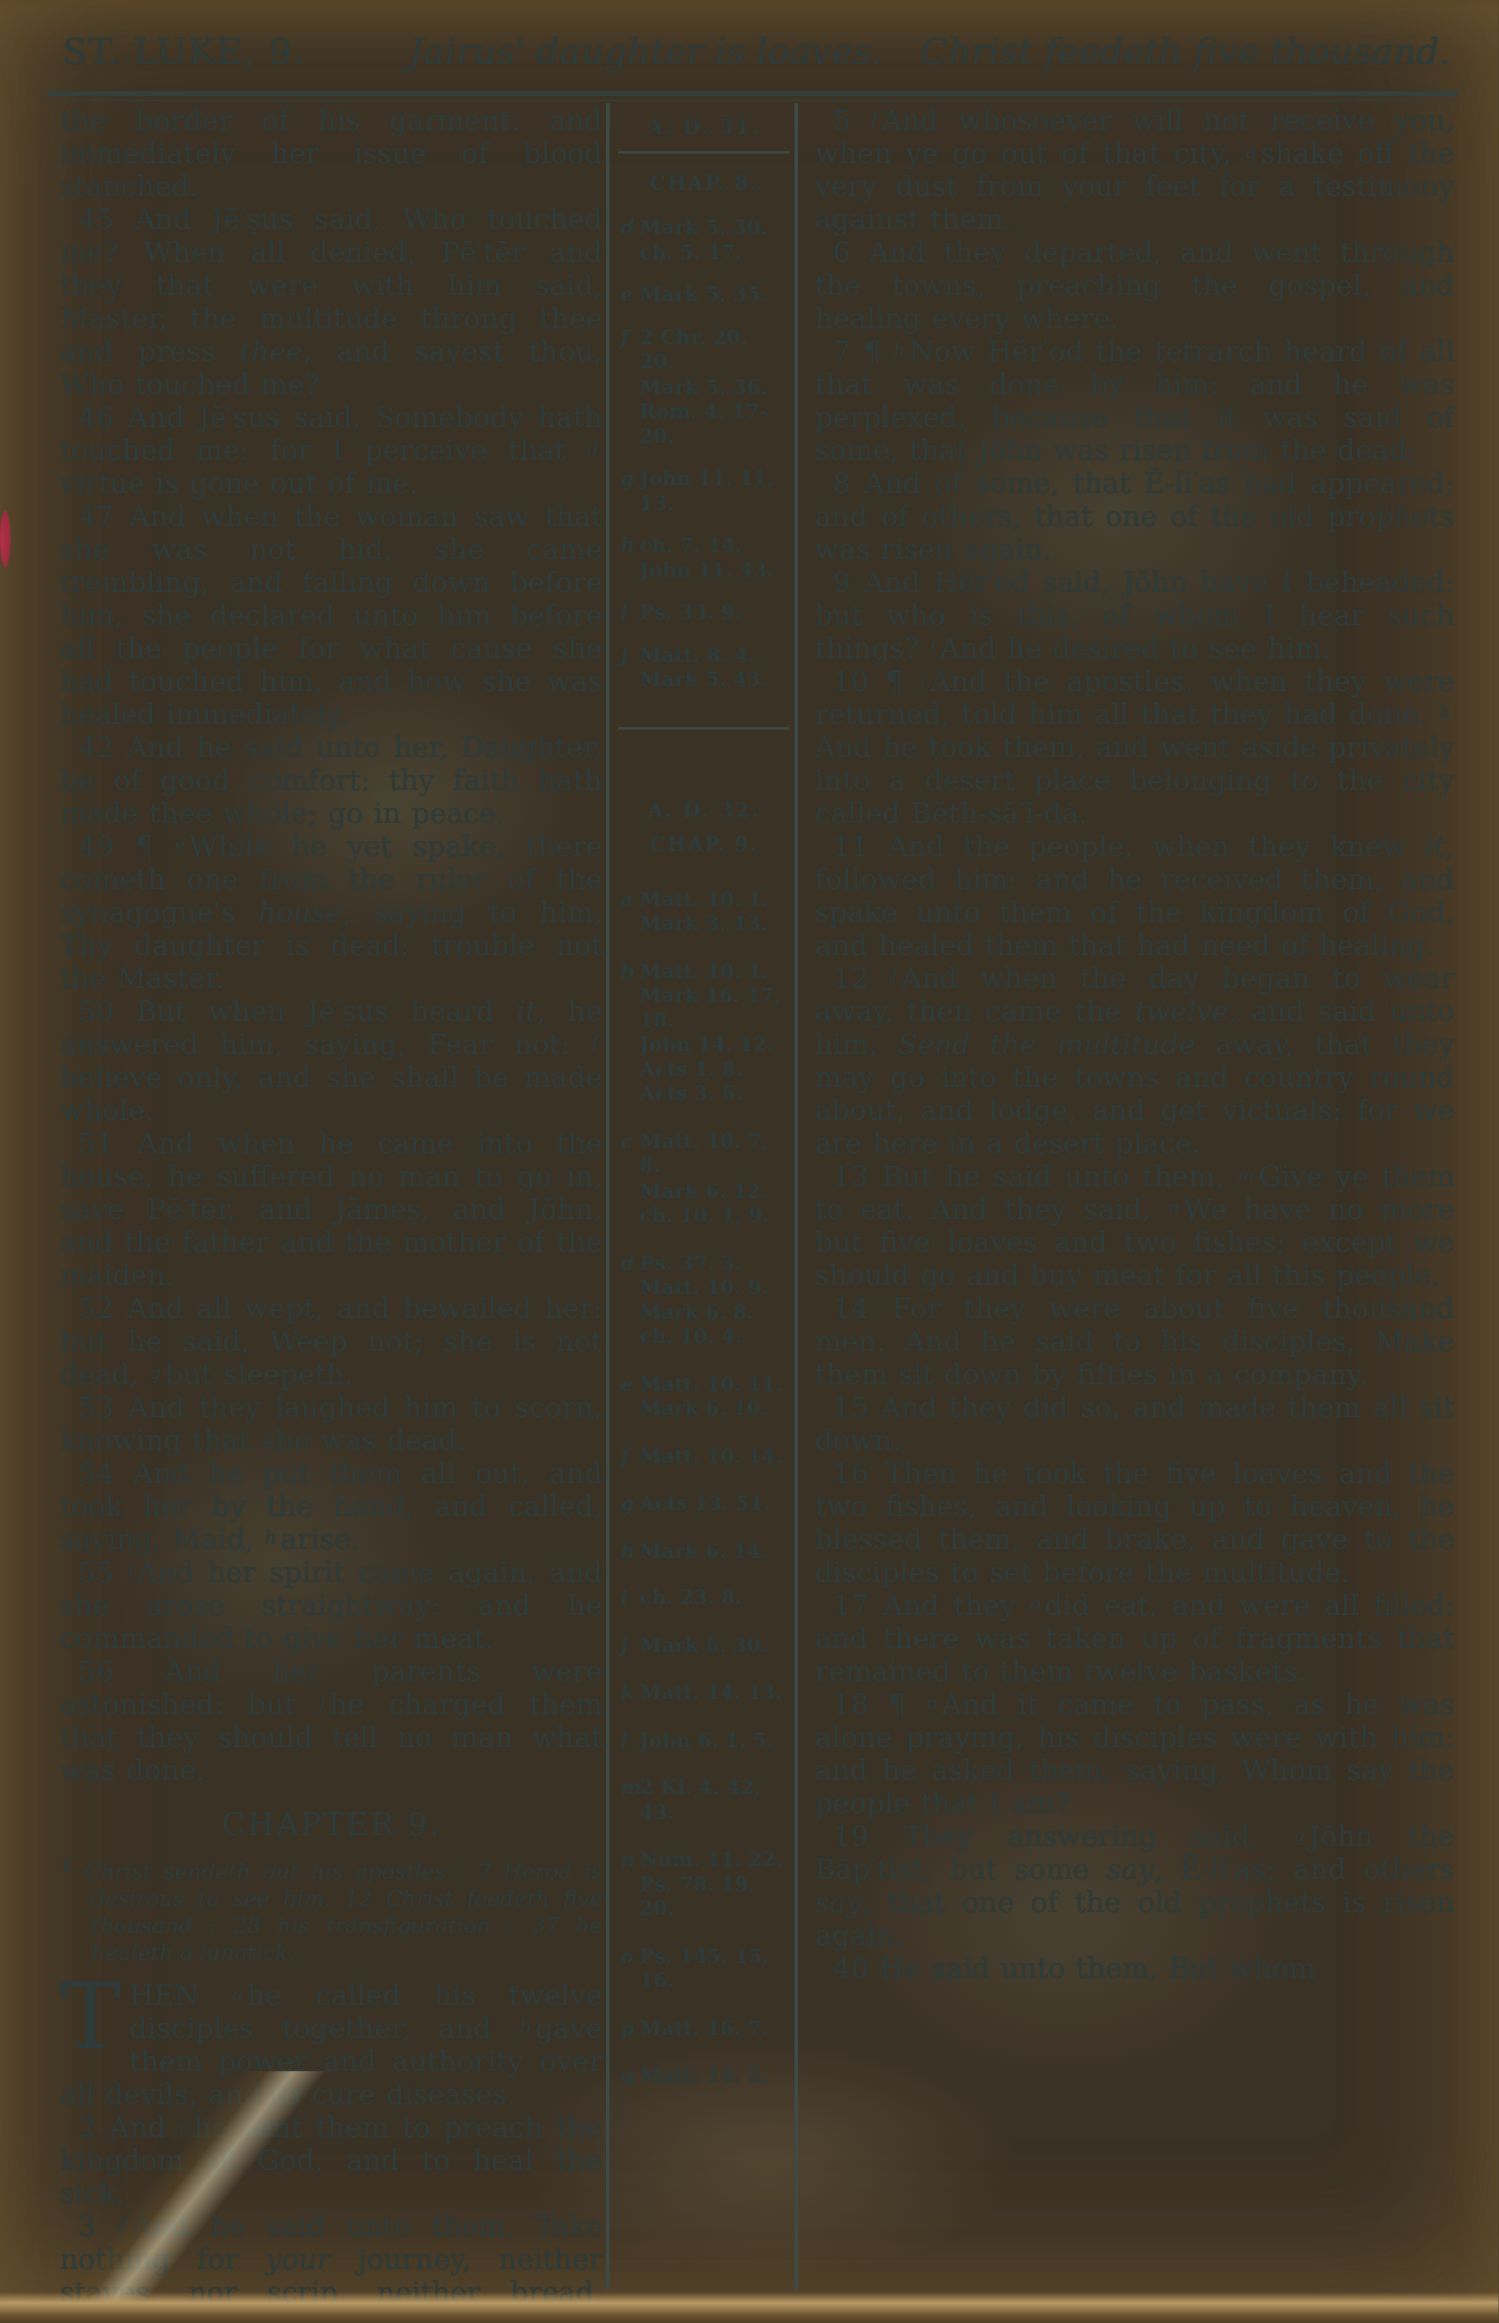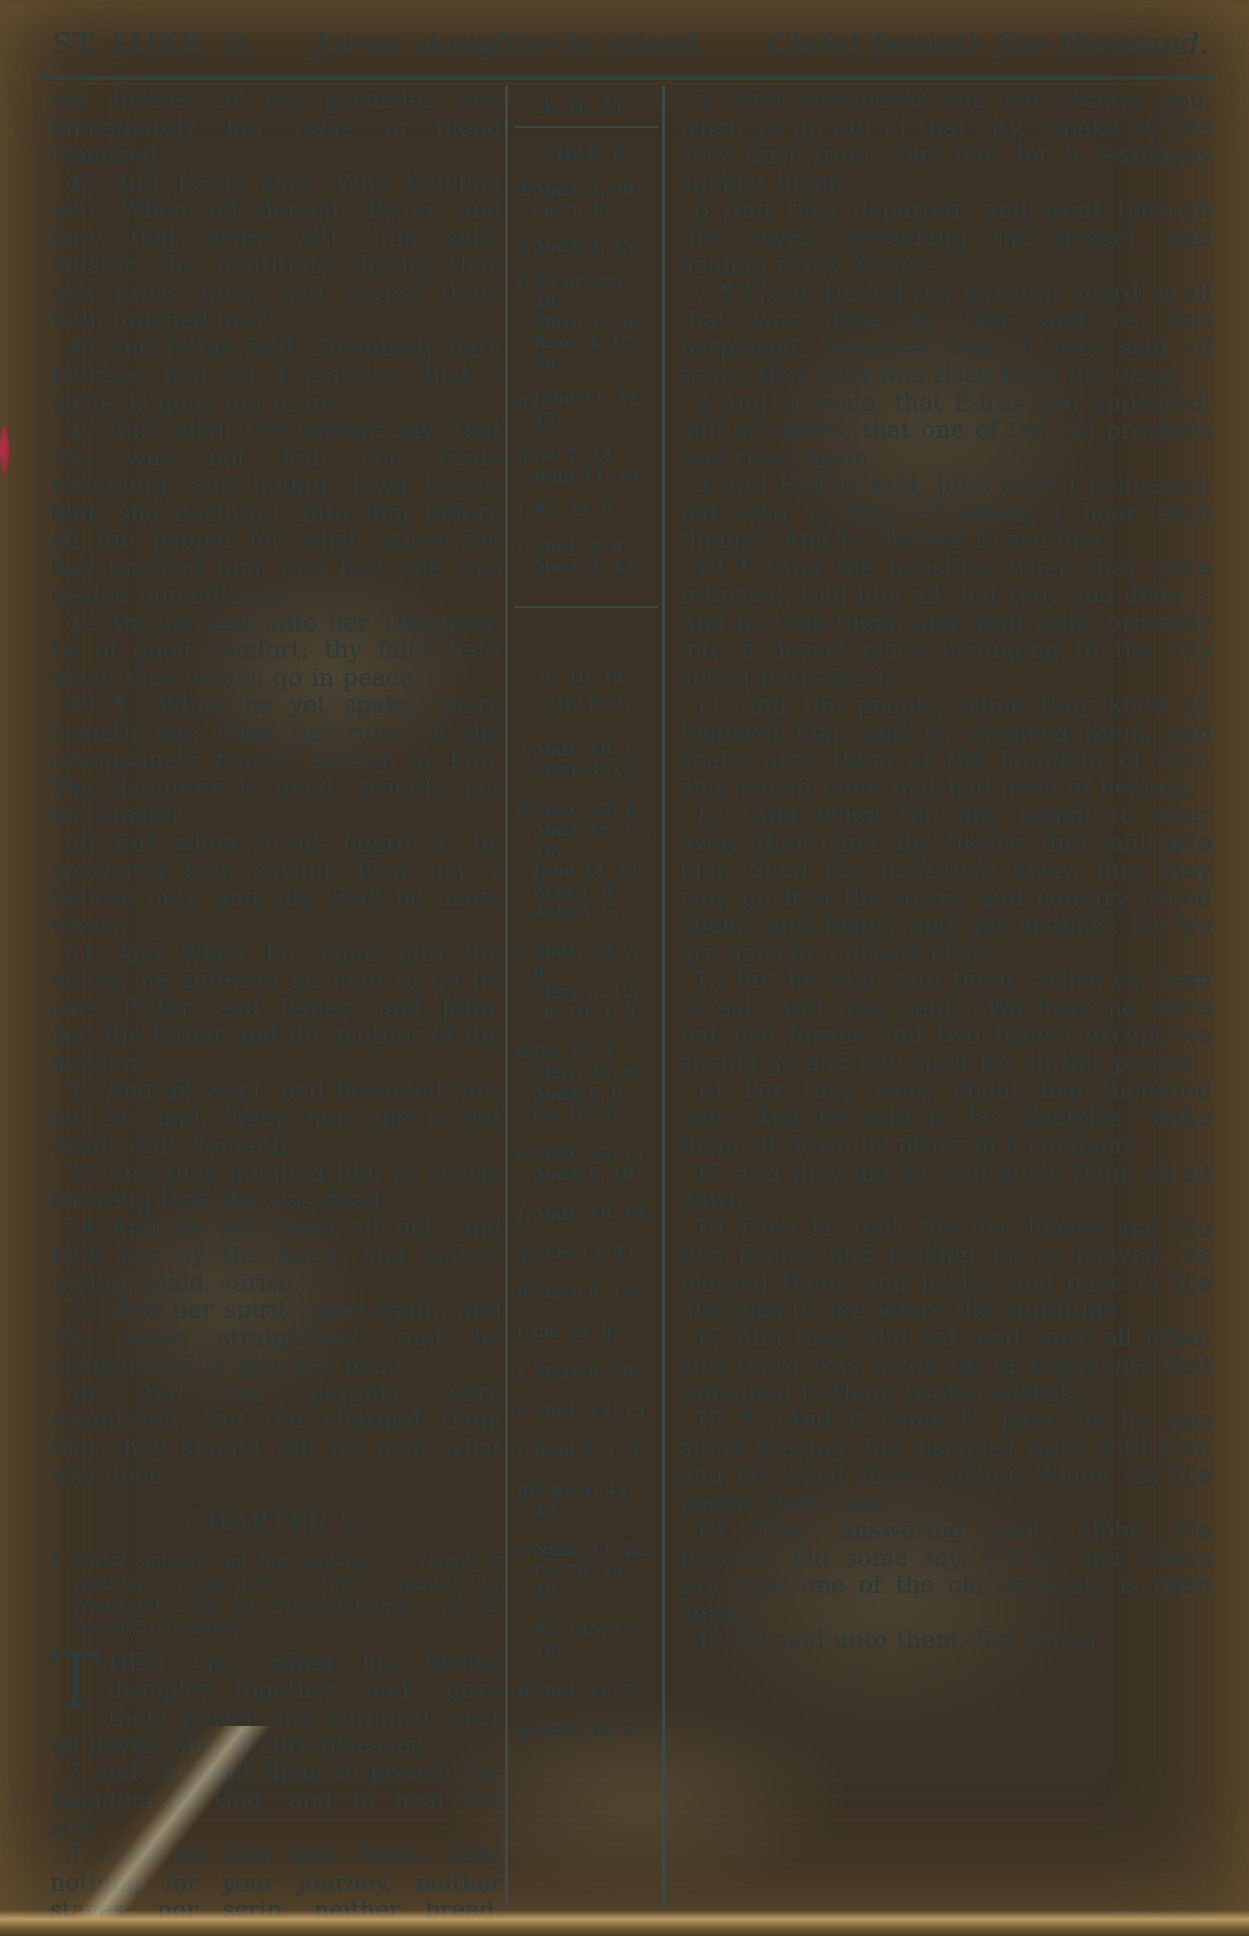--- a/index.html
+++ b/index.html
@@ -26,21 +26,21 @@
     background:linear-gradient(128deg,transparent 45%,rgba(106,83,42,.34) 49%,rgba(240,228,190,.5) 53%,transparent 58%);}
   .redmark{position:absolute;left:0;top:425px;width:9px;height:48px;border-radius:50%;
     background:radial-gradient(ellipse at 25% 50%, #b23147 0%, #a12b3f 55%, rgba(161,43,63,0) 100%);}
   .stain{position:absolute;border-radius:50%;pointer-events:none;}
   .s1{left:180px;top:560px;width:300px;height:220px;background:radial-gradient(rgba(150,160,110,.16),rgba(150,160,110,0) 70%);}
   .s2{left:760px;top:300px;width:340px;height:260px;background:radial-gradient(rgba(148,158,112,.13),rgba(148,158,112,0) 70%);}
   .s3{left:700px;top:1460px;width:380px;height:280px;background:radial-gradient(rgba(152,150,104,.15),rgba(152,150,104,0) 70%);}
   .s4{left:90px;top:1180px;width:280px;height:240px;background:radial-gradient(rgba(150,156,108,.12),rgba(150,156,108,0) 70%);}
   .s5{left:430px;top:1700px;width:420px;height:200px;background:radial-gradient(rgba(190,160,100,.18),rgba(190,160,100,0) 70%);}
   
-  .header{position:absolute;left:52px;right:40px;top:26px;display:flex;align-items:baseline;}
+  .header{position:absolute;left:52px;right:40px;top:26px;display:flex;align-items:baseline;gap:28px;}
   .book{font-size:30px;letter-spacing:1px;white-space:nowrap;}
   .heads{flex:1;display:flex;justify-content:space-between;font-style:italic;font-size:30px;
     padding-left:58px;white-space:nowrap;}
   .header-rule{position:absolute;left:40px;right:34px;top:76px;height:3px;
     border-top:4px solid #33403c;border-bottom:1px solid #33403c;}
   
   .columns{position:absolute;left:50px;right:37px;top:86px;bottom:28px;display:flex;align-items:stretch;}
   .col-left{width:452px;flex:none;padding-top:1px;}
   .col-center{width:160px;flex:none;margin-left:3px;box-sizing:border-box;
     border-left:3px solid #3d4a45;border-right:3px solid #3d4a45;
@@ -74,21 +74,21 @@
 <div class="page">
   <div class="stain s1"></div>
   <div class="stain s2"></div>
   <div class="stain s3"></div>
   <div class="stain s4"></div>
   <div class="stain s5"></div>
 
   <div class="header">
     <span class="book">ST. LUKE, 9.</span>
     <span class="heads">
-      <i>Jairus' daughter is raised.</i>
+      <i>Jairus' daughter is loaves.</i>
       <i>Christ feedeth five thousand.</i>
     </span>
   </div>
   <div class="header-rule"></div>
 
   <div class="columns">
     <div class="col-left" id="col-left">
         <p class="blk cont">the border of his garment: and immediately her issue of blood stanched.</p>
         <p class="blk">45 And Jē′ṣus said, Who touched me? When all denied, Pē′tēr and they that were with him said, Master, the multitude throng thee and press <i>thee</i>, and sayest thou, Who touched me?</p>
         <p class="blk">46 And Jē′ṣus said, Somebody hath touched me: for I perceive that <sup class="rl">d</sup> virtue is gone out of me.</p>

